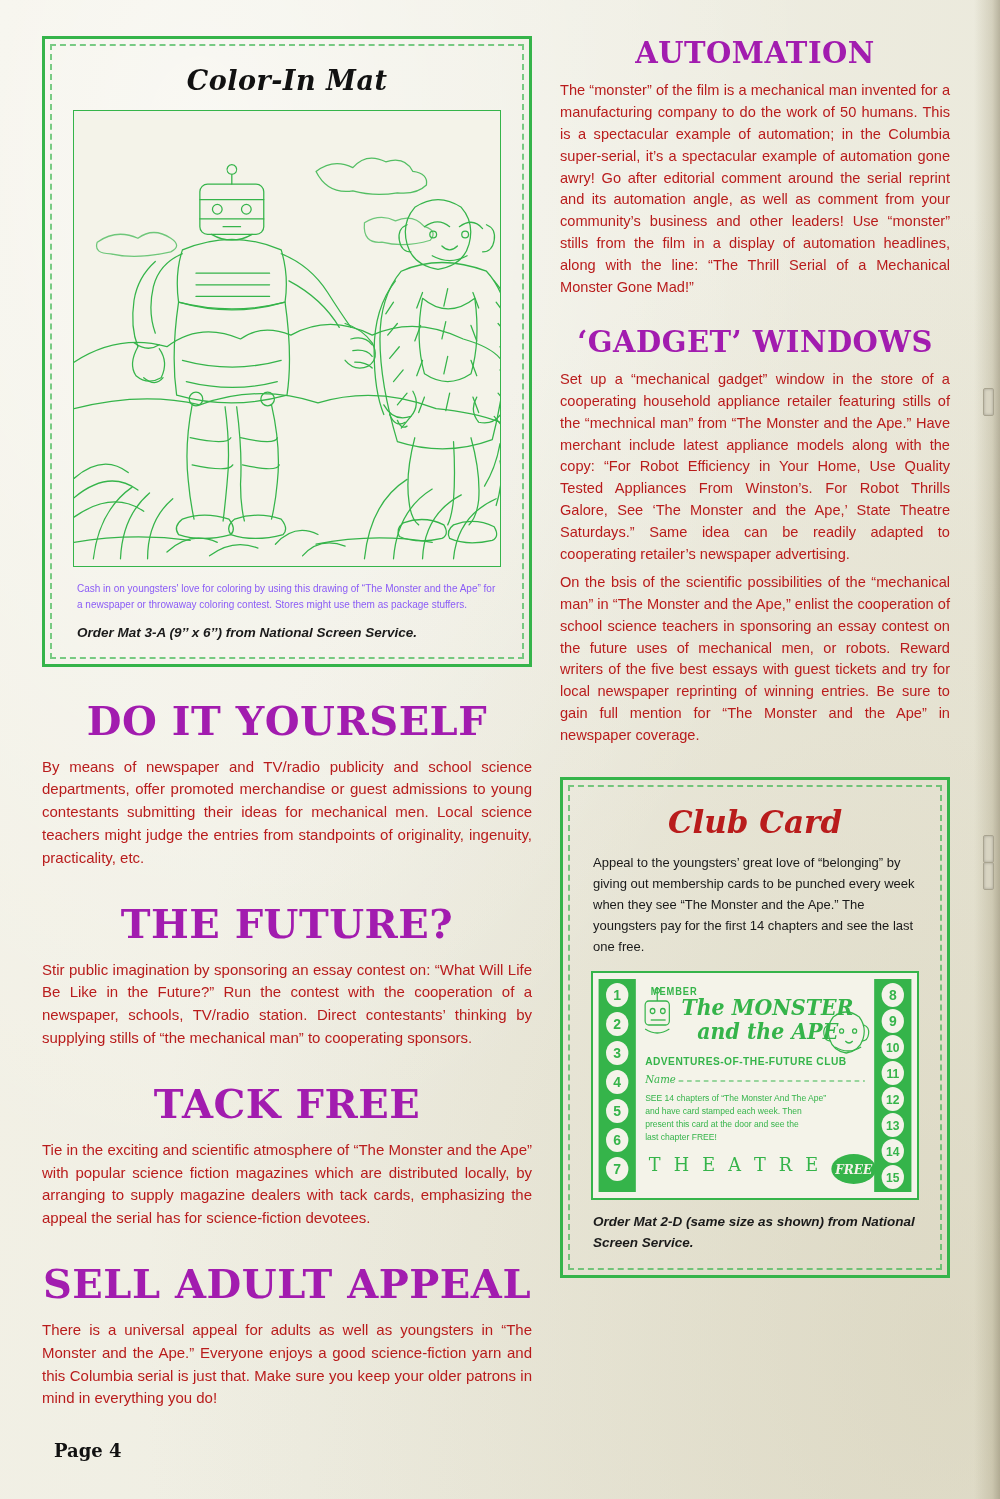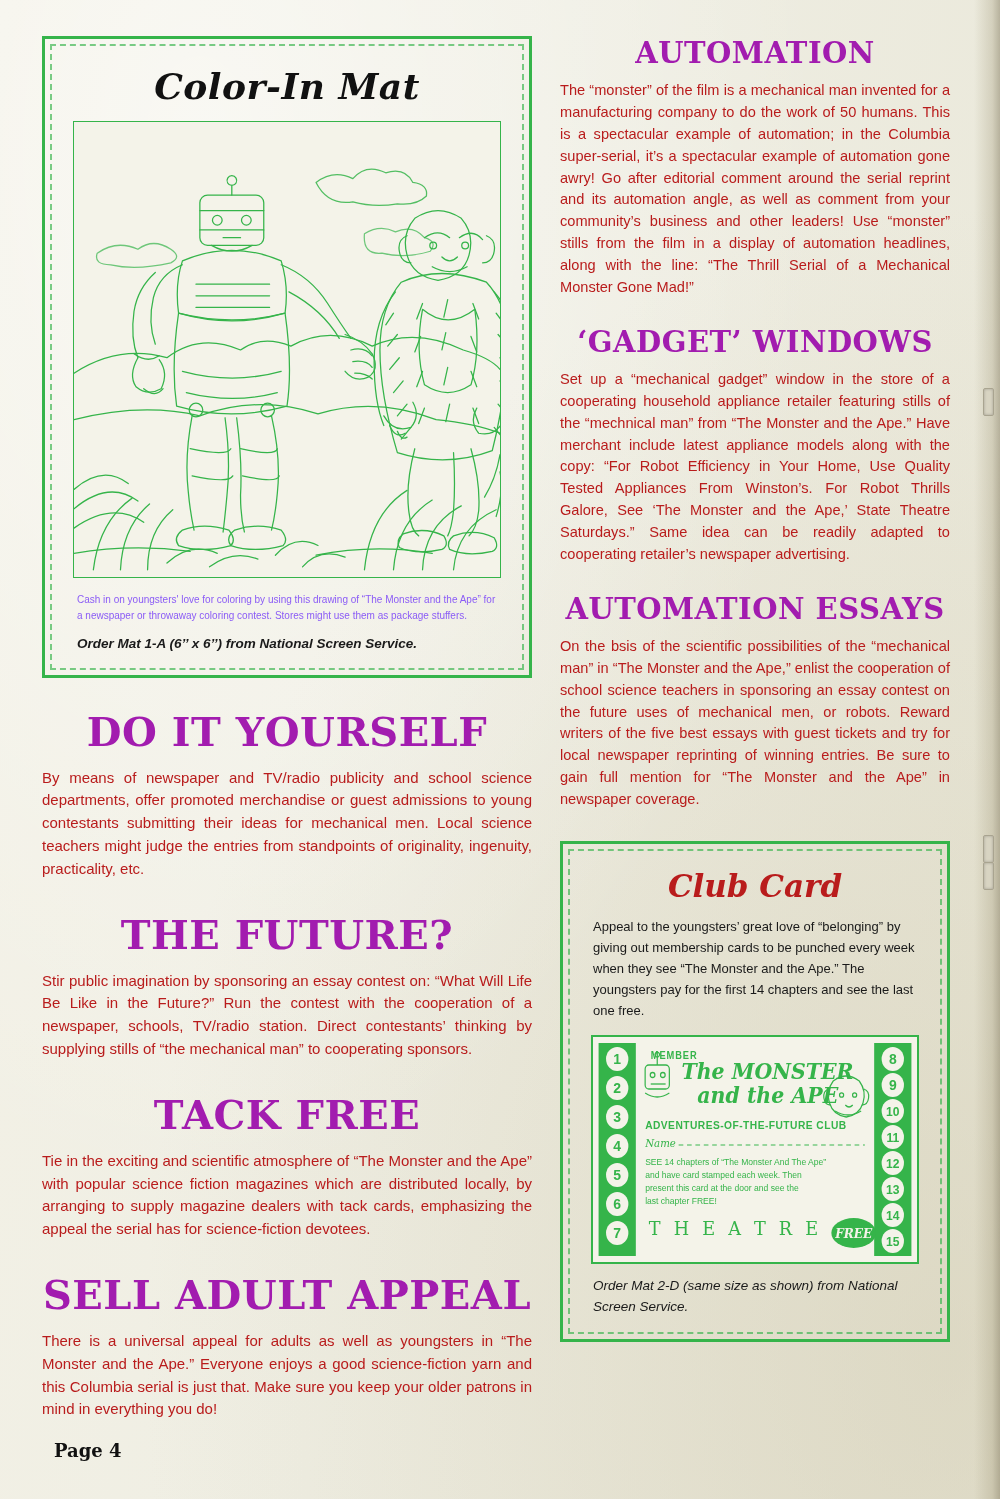--- a/index.html
+++ b/index.html
@@ -54,21 +54,21 @@
     opacity:.65;
     pointer-events:none;
   }
   .box-inner{position:relative;padding:8px 12px 4px 12px;}
 
   .script-title{
     font-family:"DejaVu Serif", serif;
     font-style:italic;font-weight:bold;
     color:#111;
     text-align:center;
-    font-size:36px;
+    font-size:27px;
     letter-spacing:.5px;
     margin:4px 0 14px 0;
   }
   .club-title{
     font-family:"DejaVu Serif", serif;
     font-style:italic;font-weight:bold;
     color:#b91c1c;
     text-align:center;
     font-size:31px;
     margin:2px 0 12px 0;
@@ -132,21 +132,21 @@
   .card-art{
     border:2px solid #35b44a;
     background:#f4f3e9;
     position:relative;
     height:225px;
     overflow:hidden;
   }
   .card-art svg{display:block;width:100%;height:100%;}
   .club-order{
     font-family:"Liberation Sans", sans-serif;
-    font-weight:normal;font-style:italic;
+    font-weight:bold;font-style:italic;
     font-size:13.5px;line-height:1.5;
     margin:12px 2px 2px 2px;
   }
 
   .page-num{
     position:absolute;left:42px;top:1440px;
     font-family:"DejaVu Serif", serif;
     font-weight:bold;font-size:18px;
     color:#111;
     margin-left:12px;
@@ -258,21 +258,21 @@
               <path d="M424 380 q12 -20 16 -44 M436 400 q8 -26 4 -46"></path>
               <path d="M208 440 q20 -22 44 -10 M236 452 q18 -20 44 -10"></path>
               <path d="M96 448 q24 -22 52 -10 M140 452 q24 -18 50 -8"></path>
 
               <path d="M0 438 q60 -10 120 -2 M250 440 q60 -12 120 -2"></path>
             </g>
           </svg>
         </div>
 
         <div class="caption">Cash in on youngsters' love for coloring by using this drawing of “The Monster and the Ape” for a newspaper or throwaway coloring contest. Stores might use them as package stuffers.</div>
-        <div class="order-line">Order Mat 1-A (6’’ x 6’’) from National Screen Service.</div>
+        <div class="order-line">Order Mat 3-A (9’’ x 6’’) from National Screen Service.</div>
       </div>
     </div>
 
     <h2 class="head left-head">DO IT YOURSELF</h2>
     <p class="body">By means of newspaper and TV/radio publicity and school science departments, offer promoted merchandise or guest admissions to young contestants submitting their ideas for mechanical men. Local science teachers might judge the entries from standpoints of originality, ingenuity, practicality, etc.</p>
 
     <h2 class="head left-head">THE FUTURE?</h2>
     <p class="body">Stir public imagination by sponsoring an essay contest on: “What Will Life Be Like in the Future?” Run the contest with the cooperation of a newspaper, schools, TV/radio station. Direct contestants’ thinking by supplying stills of “the mechanical man” to cooperating sponsors.</p>
 
     <h2 class="head left-head">TACK FREE</h2>
@@ -283,21 +283,20 @@
   </div>
 
   <div class="col-right">
 
     <h2 class="head first">AUTOMATION</h2>
     <p class="body">The “monster” of the film is a mechanical man invented for a manufacturing company to do the work of 50 humans. This is a spectacular example of automation; in the Columbia super-serial, it’s a spectacular example of automation gone awry! Go after editorial comment around the serial reprint and its automation angle, as well as comment from your community’s business and other leaders! Use “monster” stills from the film in a display of automation headlines, along with the line: “The Thrill Serial of a Mechanical Monster Gone Mad!”</p>
 
     <h2 class="head">‘GADGET’ WINDOWS</h2>
     <p class="body">Set up a “mechanical gadget” window in the store of a cooperating household appliance retailer featuring stills of the “mechnical man” from “The Monster and the Ape.” Have merchant include latest appliance models along with the copy: “For Robot Efficiency in Your Home, Use Quality Tested Appliances From Winston’s. For Robot Thrills Galore, See ‘The Monster and the Ape,’ State Theatre Saturdays.” Same idea can be readily adapted to cooperating retailer’s newspaper advertising.</p>
 
-    <h2 class="head">AUTOMATION ESSAYS</h2>
     <p class="body">On the bsis of the scientific possibilities of the “mechanical man” in “The Monster and the Ape,” enlist the cooperation of school science teachers in sponsoring an essay contest on the future uses of mechanical men, or robots. Reward writers of the five best essays with guest tickets and try for local newspaper reprinting of winning entries. Be sure to gain full mention for “The Monster and the Ape” in newspaper coverage.</p>
 
     <div class="green-box club-box" style="margin-top:30px;">
       <div class="box-inner">
         <div class="club-title">Club Card</div>
         <div class="club-caption">Appeal to the youngsters’ great love of “belonging” by giving out membership cards to be punched every week when they see “The Monster and the Ape.” The youngsters pay for the first 14 chapters and see the last one free.</div>
 
         <div class="card-art">
           <svg viewBox="0 0 348 225" preserveAspectRatio="none" aria-hidden="true">
 

